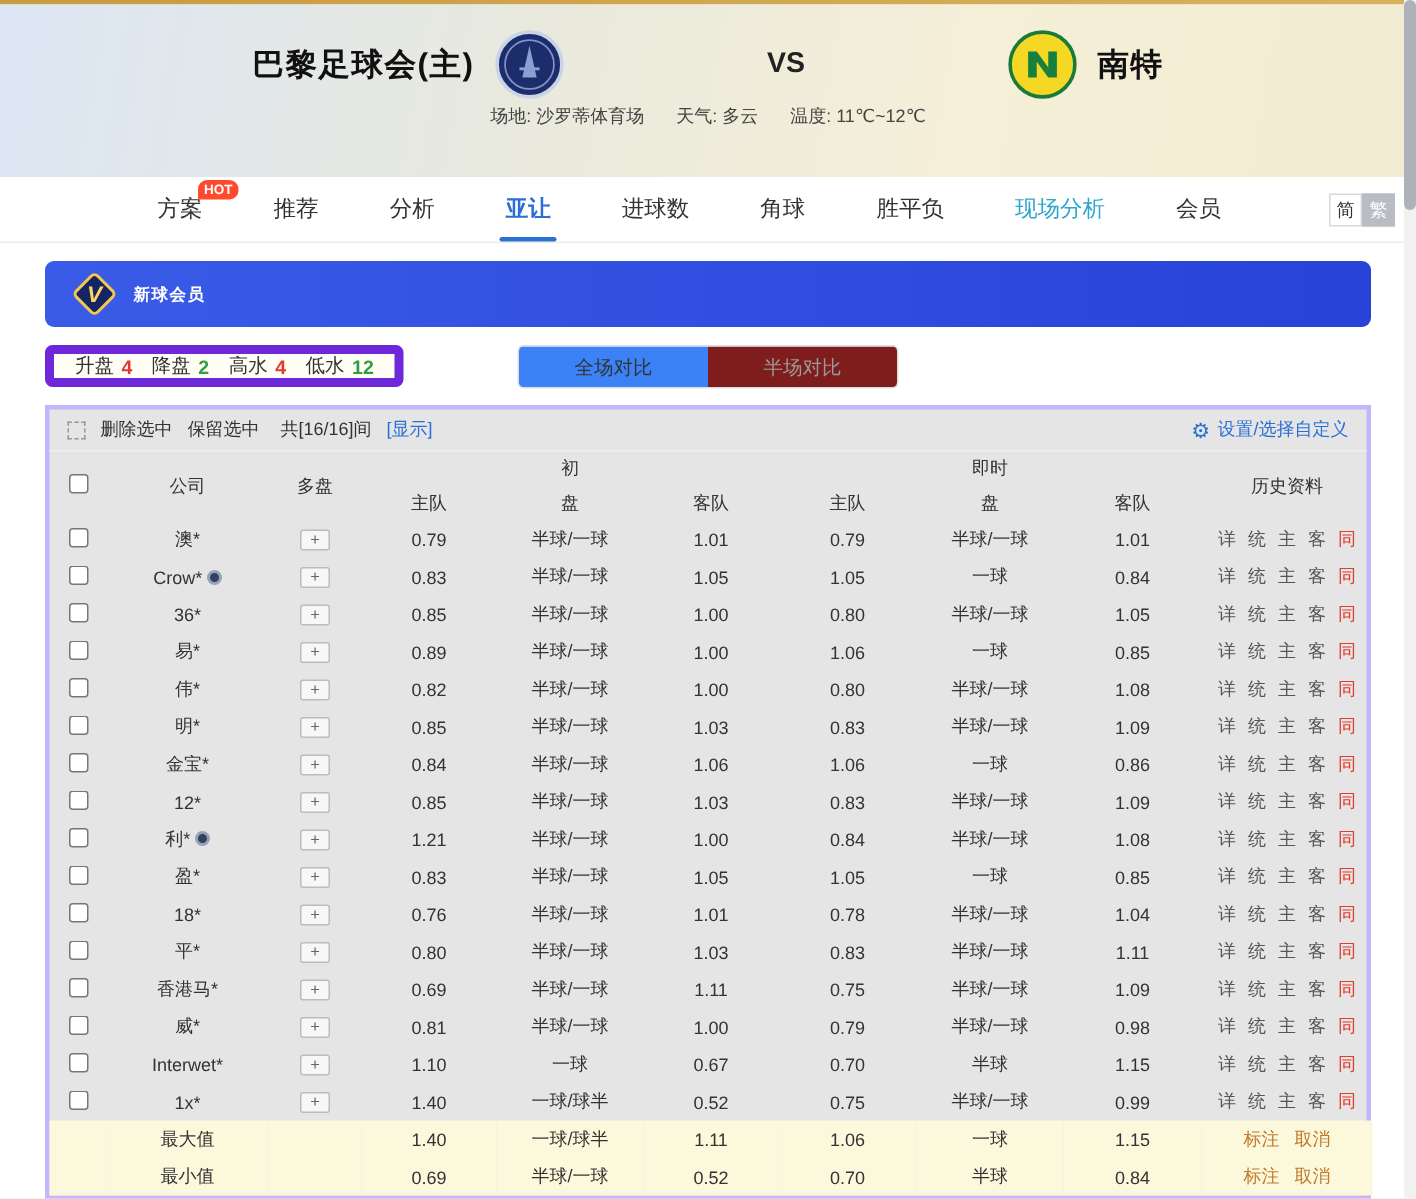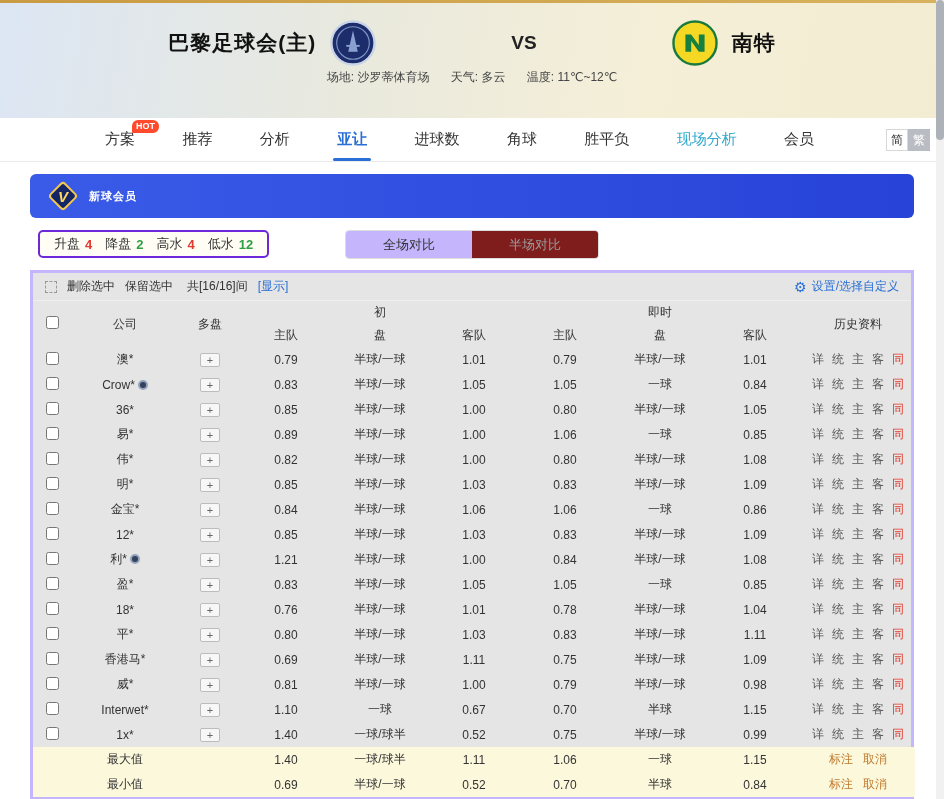--- a/index.html
+++ b/index.html
@@ -52,29 +52,29 @@
   .banner-left { display:flex; align-items:center; gap:11px; }
   .vip-emblem { position:relative; width:30px; height:30px; display:flex; align-items:center; justify-content:center; }
   .vip-emblem .diamond { position:absolute; inset:4px; transform:rotate(45deg); background:#142566; border:2px solid #f4c84f; border-radius:4px; }
   .vip-emblem b { position:relative; color:#ffd75e; font-style:italic; font-size:15px; }
   .banner-title { color:#fff; font-size:11px; font-weight:bold; letter-spacing:1px; }
   .banner-right { color:#fff; font-size:13px; display:flex; align-items:center; gap:9px; }
   .banner-arrow { font-size:16px; line-height:1; }
 
   
   .filter-row { margin:12px 30px 0; position:relative; height:28px; }
-  .stats-pill { position:absolute; left:8px; top:0; height:28px; display:flex; align-items:center; gap:13px; padding:0 14px;
-    border:2px solid #6d28d9; border-radius:5px; background:#fffdf4; font-size:13px; }
+  .stats-pill { position:absolute; left:0; top:0; height:28px; display:flex; align-items:center; gap:13px; padding:0 14px;
+    border:6px solid #6d28d9; border-radius:5px; background:#fffdf4; font-size:13px; }
   .stat { display:flex; gap:5px; align-items:center; }
   .stat b { font-weight:bold; }
   .stat b.red { color:#e0392f; }
   .stat b.green { color:#2f9e44; }
   .scope-toggle { position:absolute; left:50%; transform:translateX(-50%); top:0; display:flex; border-radius:4px; overflow:hidden; border:1px solid #ddd; }
   .scope { width:126px; height:27px; font-size:13px; border:none; cursor:pointer; font-family:inherit; }
-  .scope.active { background:#c4b5fd; color:#333; }
+  .scope.active { background:#3b82f6; color:#333; }
   .scope.inactive { background:#7f1d1d; color:#9a9a9a; }
 
   
   .table-card { margin:12px 30px 0; border:3px solid #c4b5fd; background:#e5e5e5; }
   .table-controls { height:28px; display:flex; align-items:center; justify-content:space-between; padding:0 12px; border-bottom:1px solid #efefef; font-size:12px; }
   .controls-left { display:flex; align-items:center; gap:10px; }
   .select-icon { width:12px; height:12px; border:1px dashed #999; display:inline-block; cursor:pointer; }
   .ctrl-link { color:#333; }
   .count-text { color:#333; margin-left:4px; }
   .show-link { color:#2a6fd6; }

